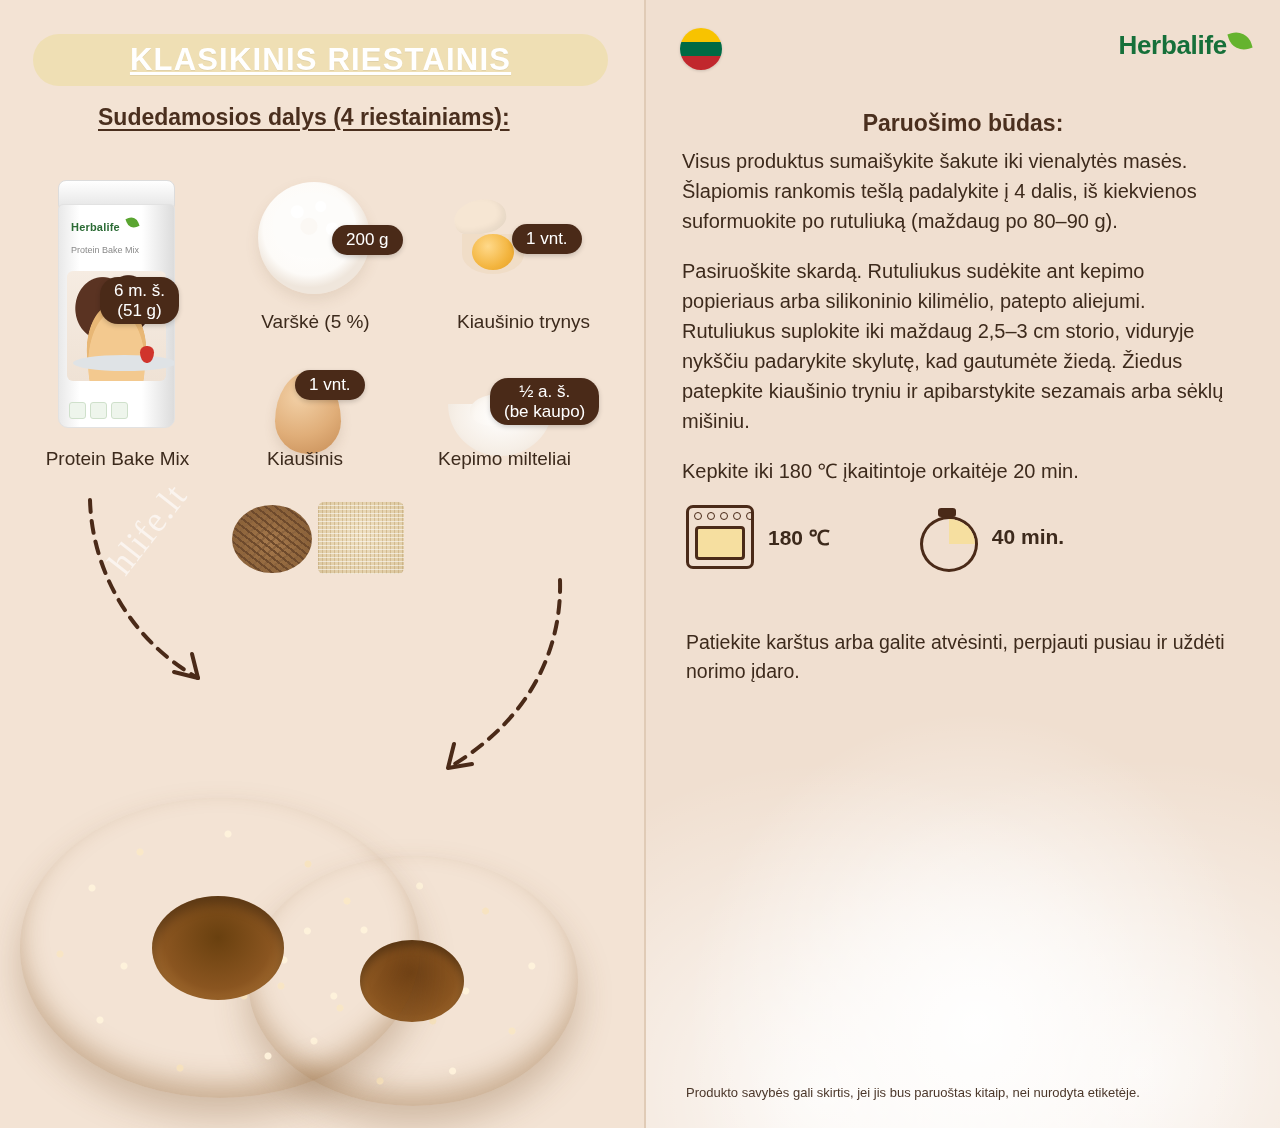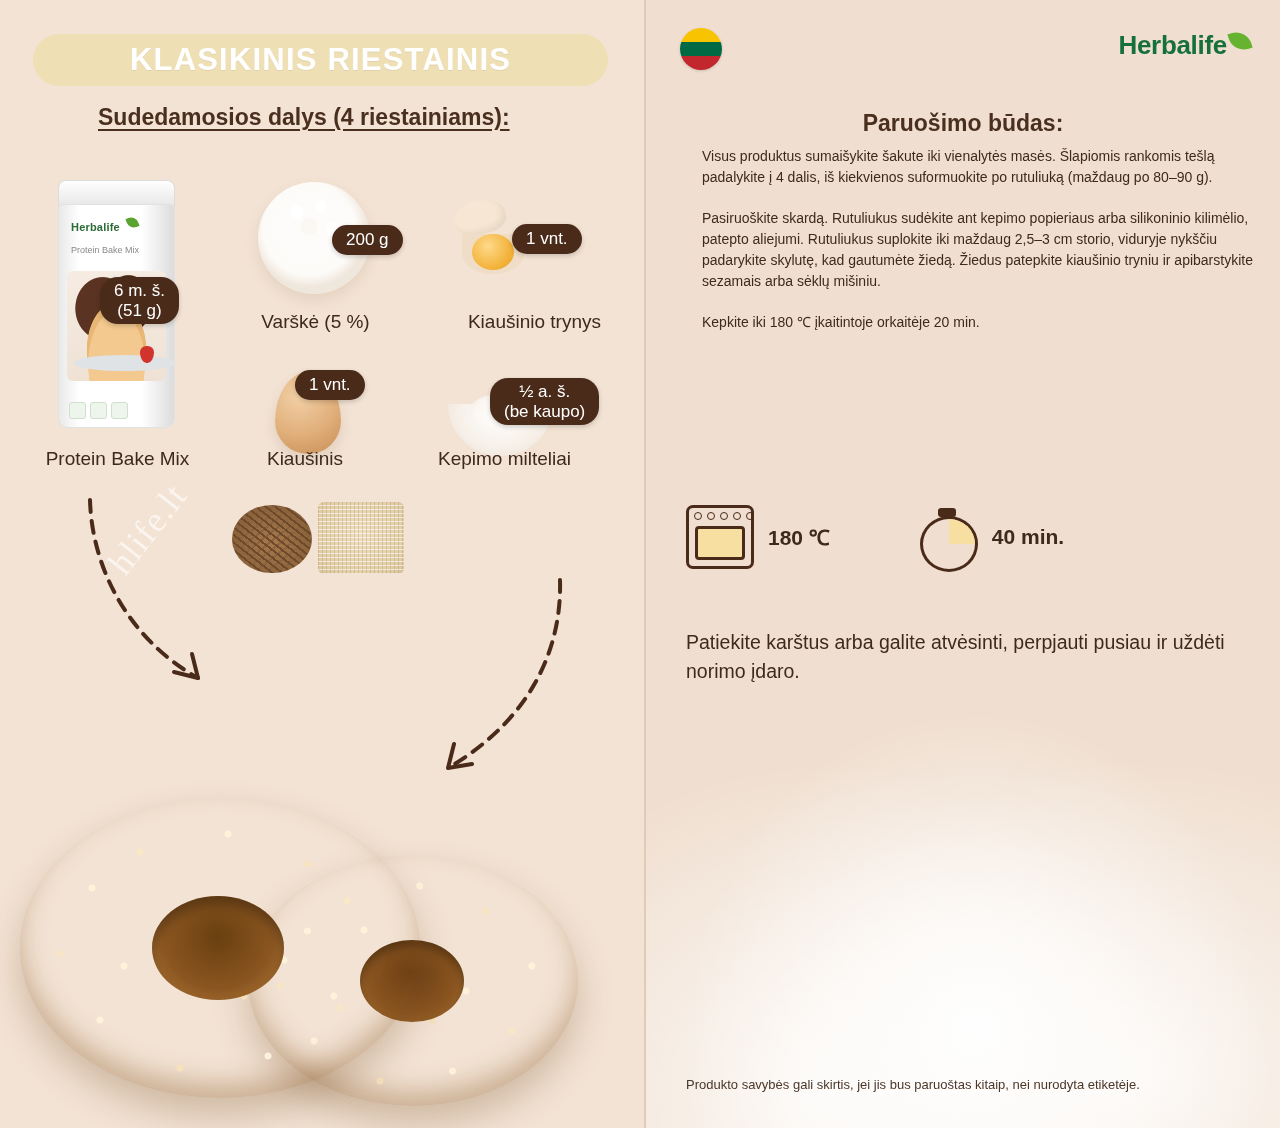--- a/index.html
+++ b/index.html
@@ -38,20 +38,21 @@
     display: flex;
     align-items: center;
     justify-content: center;
   }
   .title-pill span {
     font-size: 31px;
     font-weight: bold;
     letter-spacing: 1.2px;
     color: #ffffff;
     text-shadow: 0 1px 0 rgba(0,0,0,0.06);
+    text-decoration: underline;
   }
   .ingredients-heading {
     position: absolute;
     left: 98px;
     top: 104px;
     font-size: 23px;
     font-weight: bold;
     color: #4a2f1e;
     text-decoration: underline;
     text-underline-offset: 4px;
@@ -315,21 +316,21 @@
 
   .caption {
     position: absolute;
     text-align: center;
     color: #3c2a1c;
     font-size: 19px;
     line-height: 1.22;
   }
   #cap-bakemix { left: 10px; top: 447px; width: 215px; }
   #cap-cheese  { left: 238px; top: 310px; width: 155px; }
-  #cap-yolk    { left: 406px; top: 310px; width: 195px; text-align: right; }
+  #cap-yolk    { left: 426px; top: 310px; width: 195px; }
   #cap-egg     { left: 240px; top: 447px; width: 130px; }
   #cap-powder  { left: 402px; top: 447px; width: 205px; }
   #cap-seeds   { left: 240px; top: 588px; width: 172px; }
   .caption .small {
     font-size: 15px;
     color: #5b4434;
   }
 
   .arrow-left, .arrow-right {
     position: absolute;
@@ -458,24 +459,24 @@
     position: absolute;
     top: 110px;
     width: 100%;
     text-align: center;
     font-size: 23px;
     font-weight: bold;
     color: #4a2f1e;
   }
   .prep-body {
     position: absolute;
-    left: 56px;
+    left: 36px;
     top: 146px;
     width: 560px;
-    font-size: 14px;
+    font-size: 20px;
     line-height: 1.5;
     color: #3d2a1c;
   }
   .prep-body p { margin: 0 0 20px 0; }
 
   .stats {
     position: absolute;
     left: 40px;
     top: 505px;
     display: flex;
@@ -575,21 +576,21 @@
     height: 460px;
     background:
       radial-gradient(ellipse at 52% 78%, rgba(255,255,255,.95) 0%, rgba(255,255,255,.55) 28%, rgba(255,255,255,0) 62%),
       radial-gradient(ellipse at 28% 92%, rgba(255,255,255,.8) 0%, rgba(255,255,255,0) 55%),
       radial-gradient(ellipse at 78% 88%, rgba(255,255,255,.75) 0%, rgba(255,255,255,0) 55%);
     pointer-events: none;
   }
   .footnote {
     position: absolute;
     left: 40px;
-    bottom: 36px;
+    bottom: 28px;
     width: 570px;
     font-size: 13px;
     color: #4b372a;
   }
   .watermark {
     position: absolute;
     left: 96px;
     top: 508px;
     font-size: 36px;
     color: rgba(255,255,255,.62);

